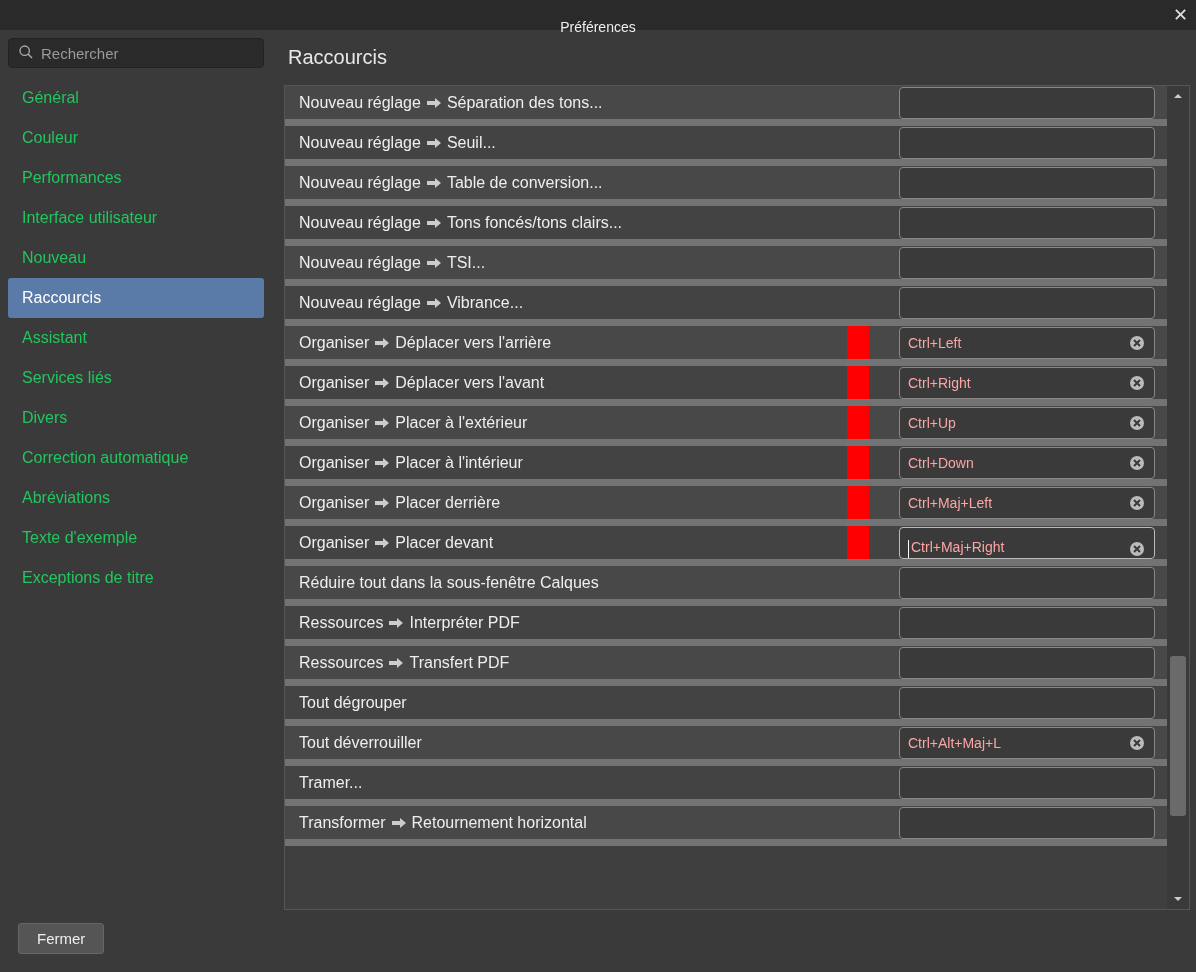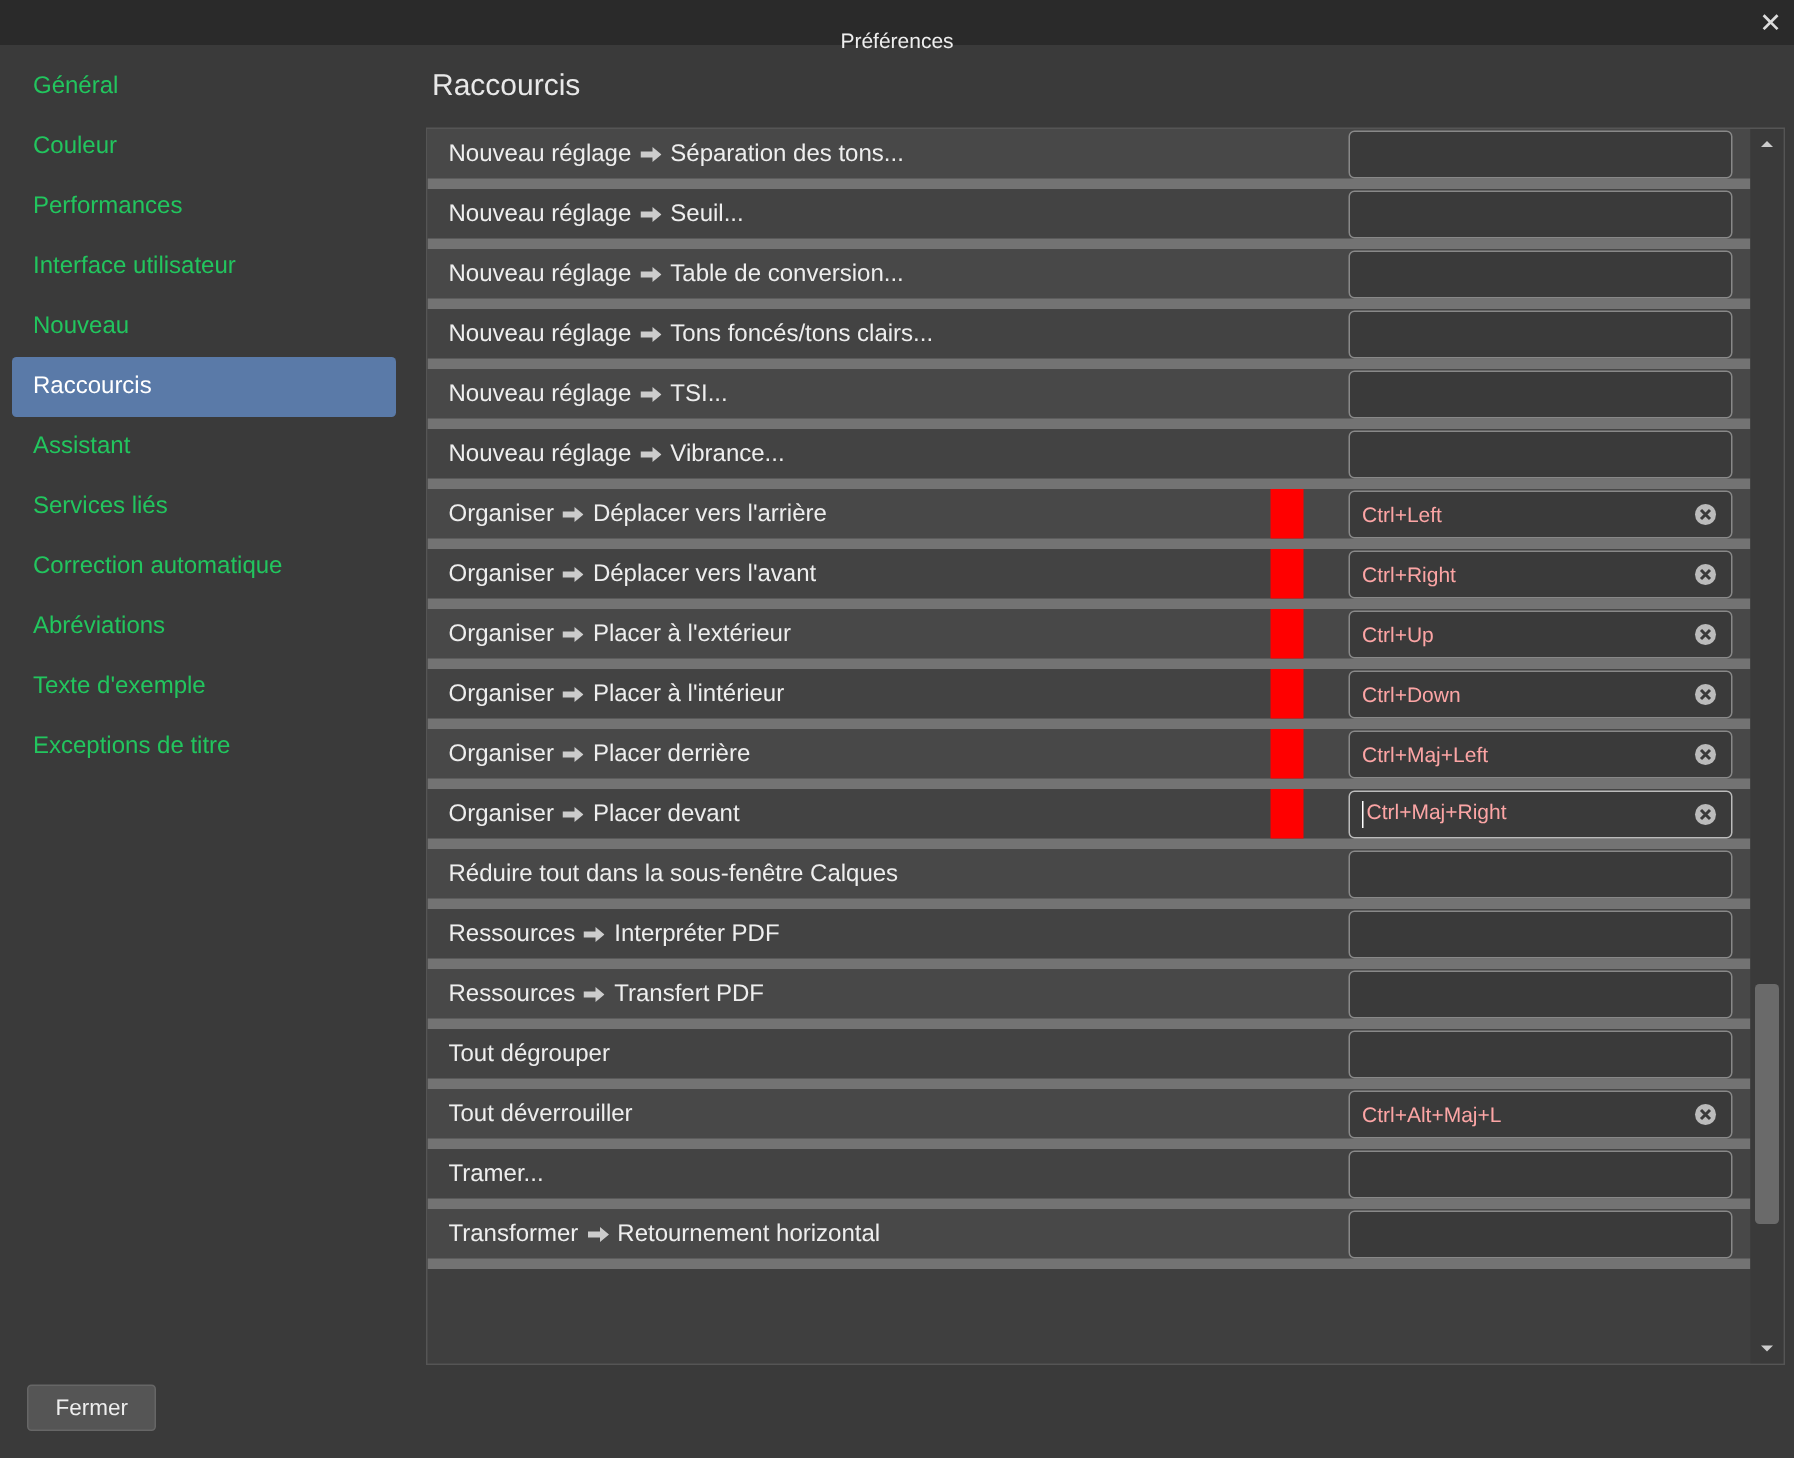--- a/index.html
+++ b/index.html
@@ -140,20 +140,21 @@
   background: #3a3a3a;
   border: 1px solid #888;
   border-radius: 4px;
   display: flex;
   align-items: center;
   padding: 0 8px;
   position: relative;
 }
 .shortcut-field.focused {
   border-color: #bbb;
+  align-items: flex-end;
 }
 .shortcut-text {
   flex: 1;
   color: #fca5a5;
   font-size: 14px;
 }
 .caret {
   display: inline-block;
   width: 1px;
   height: 18px;
@@ -223,29 +224,39 @@
 </head>
 <body>
 
 <div class="titlebar">
   <span class="title">Préférences</span>
   <span class="close">✕</span>
 </div>
 
 <div class="body-area">
   <div class="sidebar">
+    <div class="search-wrap">
+      <span class="search-icon">
+        <svg viewBox="0 0 24 24">
+            <circle cx="10" cy="10" r="7"></circle>
+            <line x1="15" y1="15" x2="21" y2="21"></line>
+          </svg>
+      </span>
+      <input class="search-input" placeholder="Rechercher" style="">
+    </div>
     <div id="nav-list">
         <div class="nav-item">Général</div>
         <div class="nav-item">Couleur</div>
         <div class="nav-item">Performances</div>
         <div class="nav-item">Interface utilisateur</div>
         <div class="nav-item">Nouveau</div>
         <div class="nav-item selected">Raccourcis</div>
         <div class="nav-item">Assistant</div>
         <div class="nav-item">Services liés</div>
+        <div class="nav-item">Divers</div>
         <div class="nav-item">Correction automatique</div>
         <div class="nav-item">Abréviations</div>
         <div class="nav-item">Texte d'exemple</div>
         <div class="nav-item">Exceptions de titre</div>
       </div>
   </div>
 
   <div class="main">
     <div class="main-title">Raccourcis</div>
     <div class="list-container">

